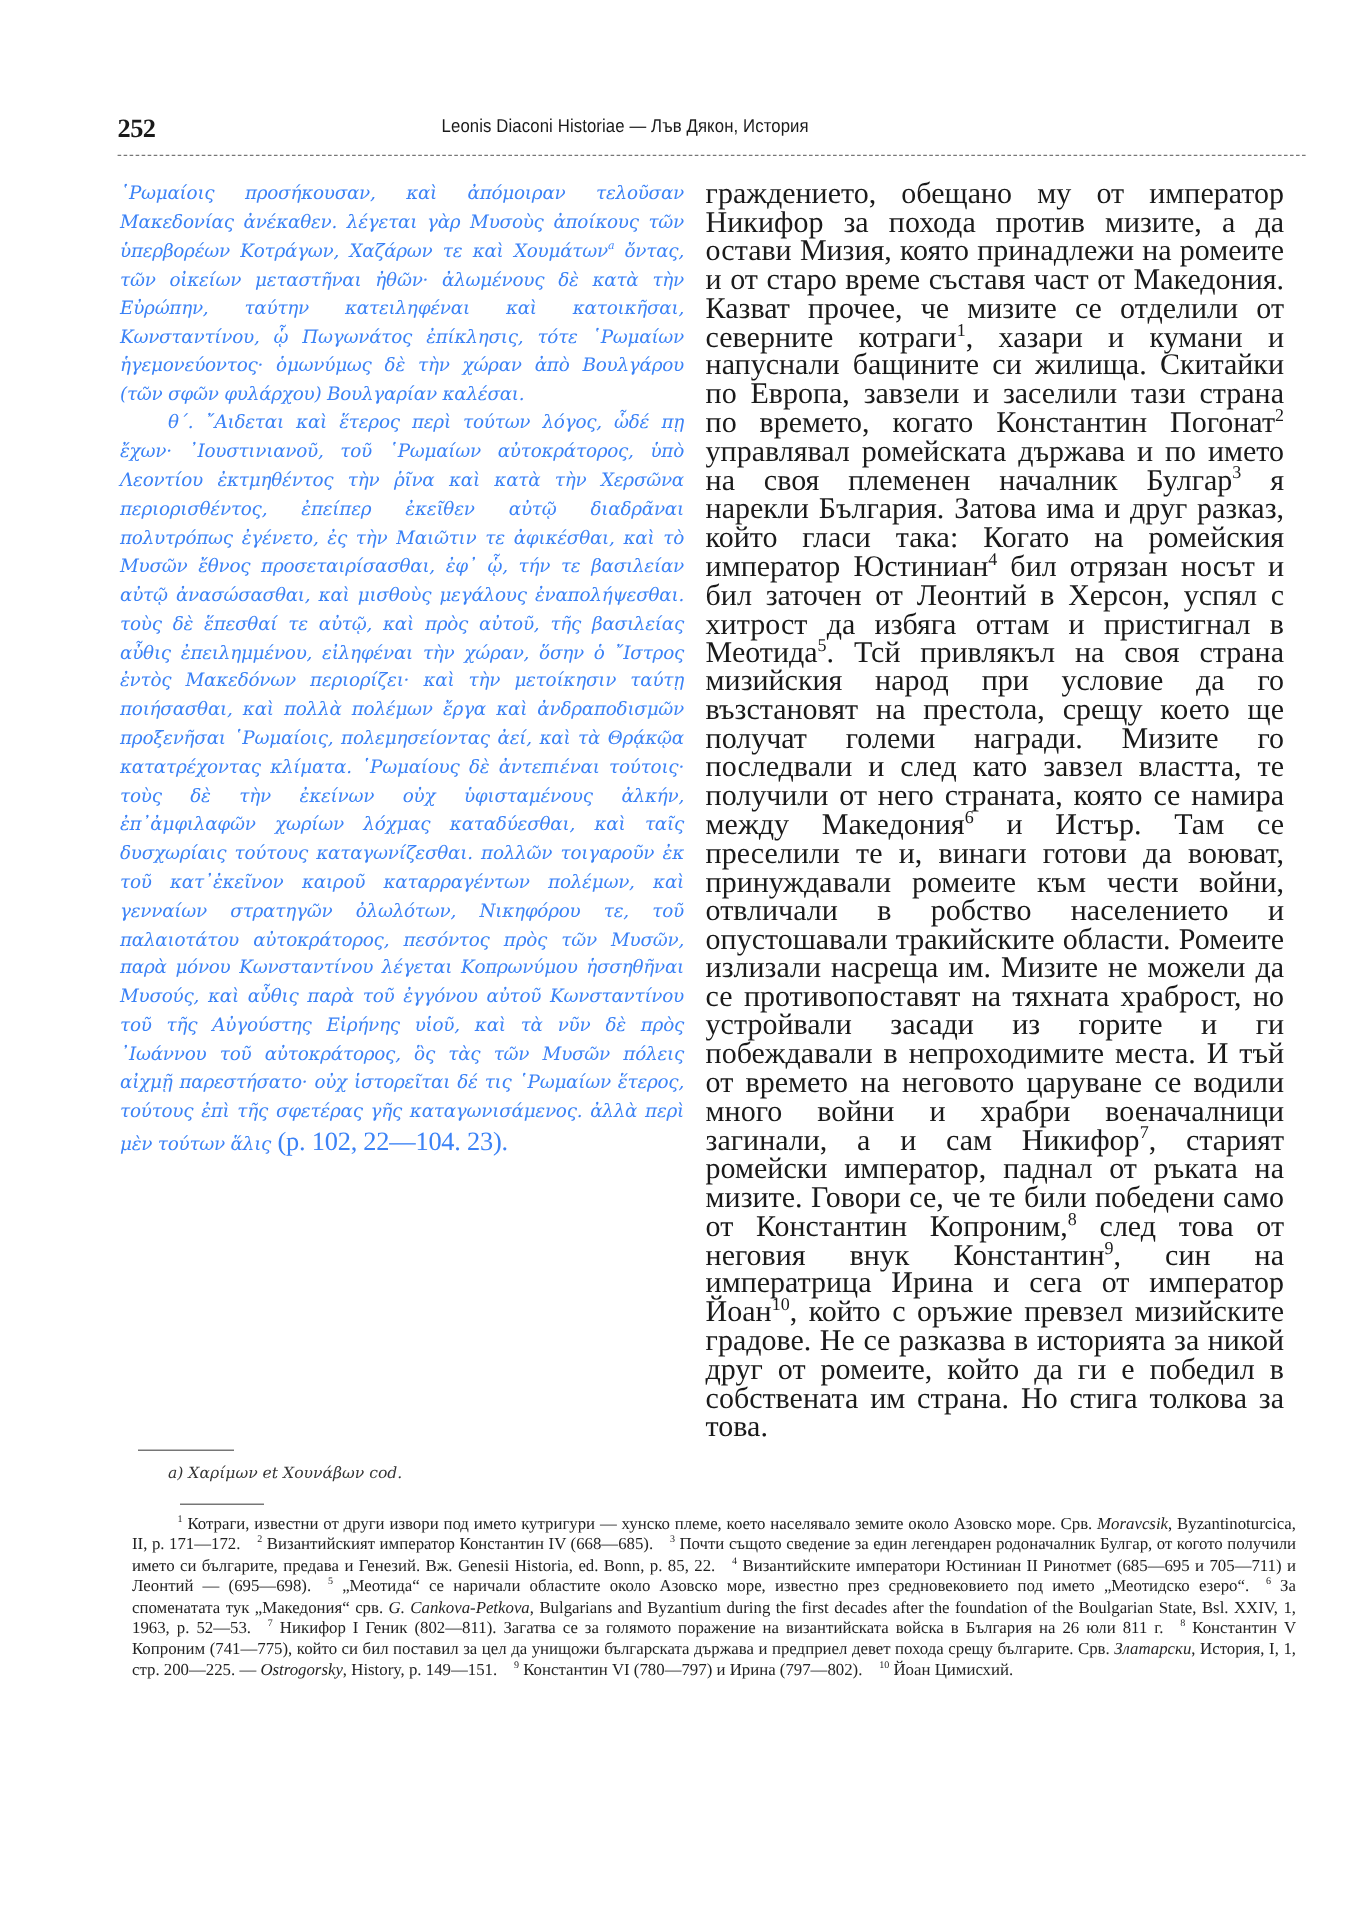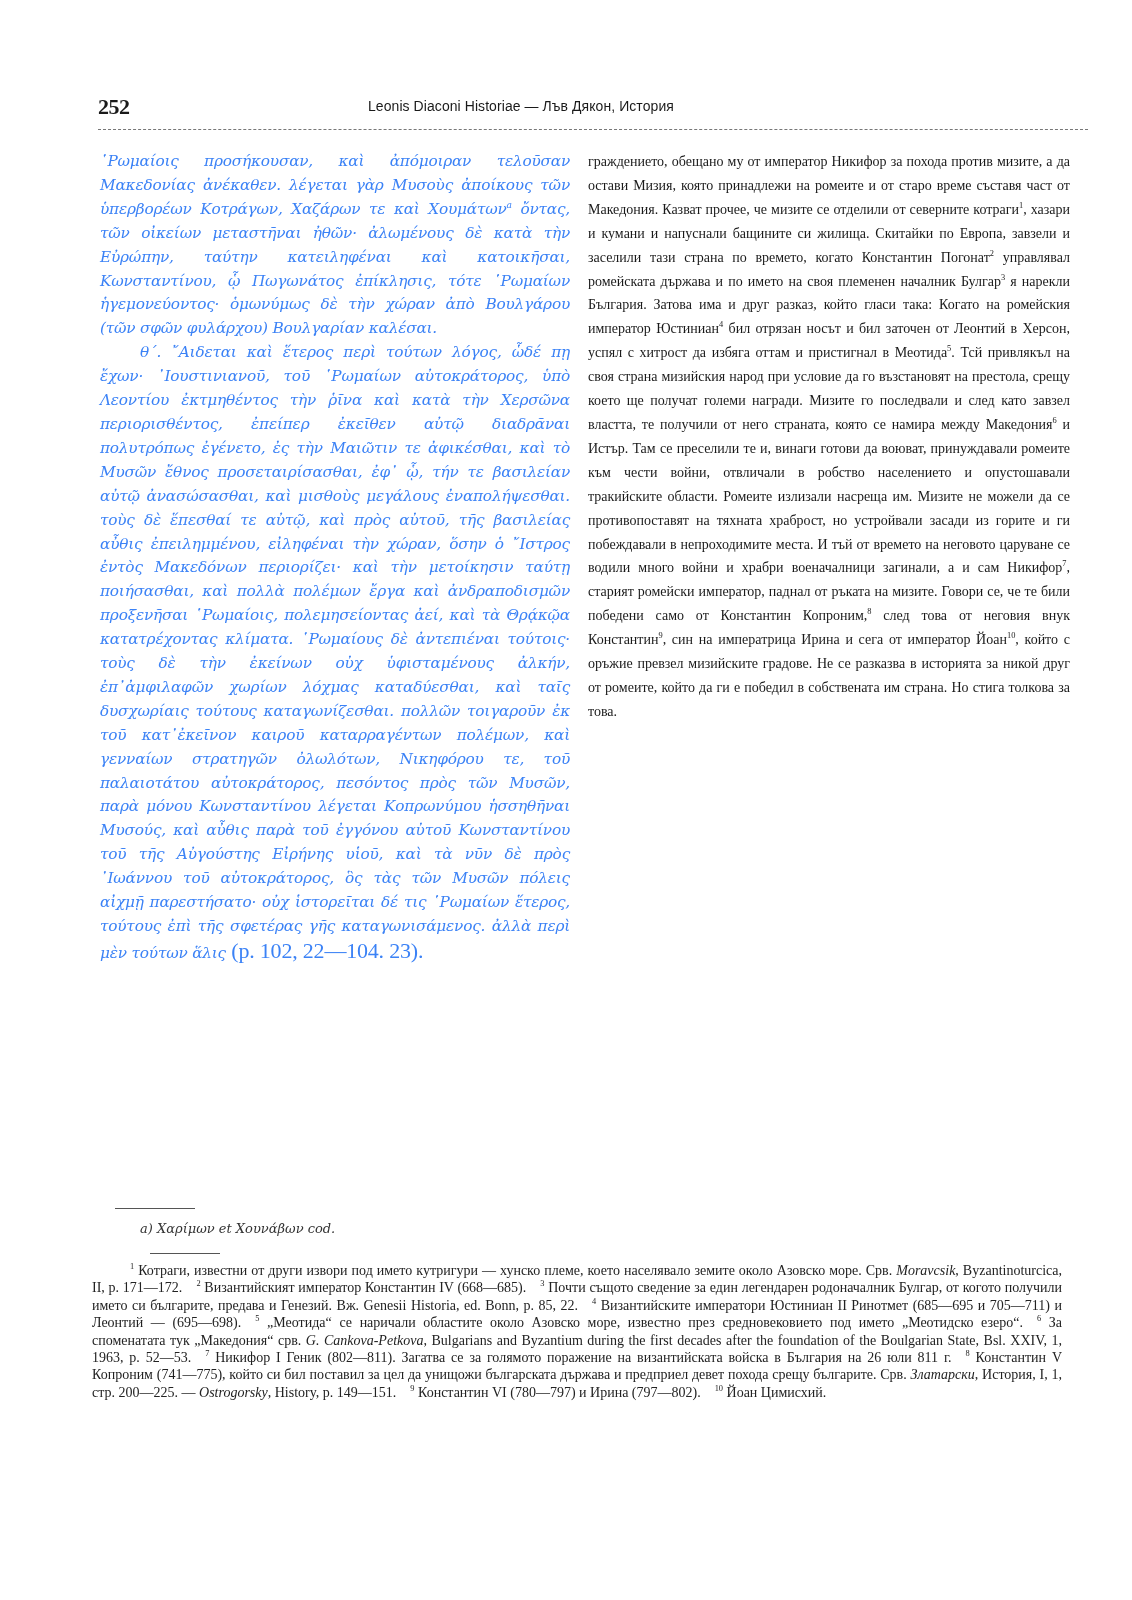--- a/index.html
+++ b/index.html
@@ -9,27 +9,27 @@
   .page-number { position: absolute; left: 0; top: 2px; font-family: "Liberation Serif", serif; font-weight: bold; font-size: 22px; letter-spacing: -0.5px; }
   .running-title { position: absolute; left: 270px; top: 5px; font-family: "Liberation Sans", sans-serif; font-size: 15.5px; letter-spacing: 0.1px; transform: scaleX(0.9); transform-origin: left top; }
   .header-rule { position: absolute; left: 98px; top: 129px; width: 990px; height: 0; border-top: 1.5px dashed #777; }
   .col { position: absolute; top: 150px; }
   .col-left { left: 100px; width: 470px; }
   .col-right { left: 588px; width: 482px; }
   .greek { font-family: "DejaVu Serif", serif; font-style: italic; font-size: 15.3px; line-height: 23.9px; text-align: justify; color: #3b82f6; letter-spacing: -0.2px; }
   .greek p { margin: 0; }
   .greek .indent { text-indent: 40px; }
   .greek .ref { font-style: normal; font-family: "Liberation Serif", serif; font-size: 22px; }
-  .bulg { font-family: "Liberation Serif", serif; font-size: 14px; line-height: 23.9px; text-align: justify; color: #1a1a1a; }
+  .bulg { font-family: "Liberation Serif", serif; font-size: 25px; line-height: 23.9px; text-align: justify; color: #1a1a1a; }
   .bulg p { margin: 0; }
   sup { font-size: 60%; line-height: 0; vertical-align: super; }
   .app-rule { position: absolute; left: 115px; top: 1208px; width: 80px; border-top: 1px solid #555; }
   .app-note { position: absolute; left: 140px; top: 1221px; font-family: "DejaVu Serif", serif; font-style: italic; font-size: 13px; color: #333; text-align: right; }
   .fn-rule { position: absolute; left: 150px; top: 1253px; width: 70px; border-top: 1px solid #555; }
-  .footnotes { position: absolute; left: 92px; top: 1262px; width: 970px; font-family: "Liberation Serif", serif; font-size: 14px; line-height: 17.4px; text-align: justify; color: #222; }
+  .footnotes { position: absolute; left: 110px; top: 1262px; width: 970px; font-family: "Liberation Serif", serif; font-size: 14px; line-height: 17.4px; text-align: justify; color: #222; }
   .footnotes p { margin: 0; text-indent: 38px; }
   .fn { margin-left: 14px; }
   .it { font-style: italic; }
 </style>
 </head>
 <body>
 
 <div class="page">
 
   <div class="header">

